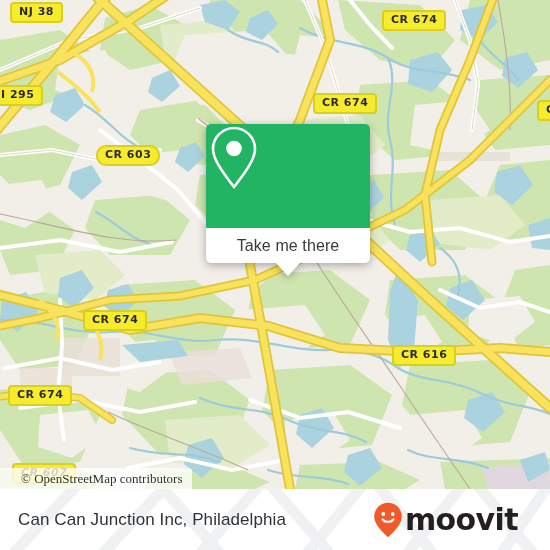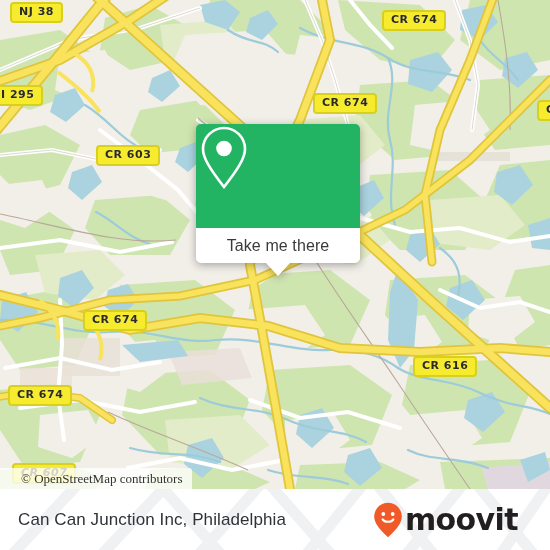--- a/index.html
+++ b/index.html
@@ -48,21 +48,21 @@
     line-height: 21px;
     padding: 0 9px 0 21px;
     border-top-right-radius: 3px;
     font-family: Liberation Serif, serif;
     white-space: nowrap;
   }
 
   
   #callout {
     position: absolute;
-    left: 196px; top: 124px;
+    left: 206px; top: 124px;
     width: 164px; height: 139px;
     filter: drop-shadow(0 2px 4px rgba(0,0,0,.32));
   }
   #callout-green {
     width: 164px; height: 104px;
     background: #22b463;
     border-top-left-radius: 5px;
     border-top-right-radius: 5px;
     display: flex; align-items: center; justify-content: center;
   }
@@ -320,23 +320,23 @@
         </g>
 
       </g>
     </svg>
 
     <div class="shield" style="left:10px;  top:2px;">NJ 38</div>
     <div class="shield" style="left:382px; top:10px;">CR 674</div>
     <div class="shield" style="left:-8px;  top:85px;">I 295</div>
     <div class="shield" style="left:313px; top:93px;">CR 674</div>
     <div class="shield" style="left:537px; top:100px;">CR</div>
-    <div class="shield" style="left:96px;  top:145px;">CR 603</div>
+    <div class="shield" style="left:96px;  top:145px;border-radius:10px;">CR 603</div>
     <div class="shield" style="left:83px;  top:310px;">CR 674</div>
-    <div class="shield" style="left:413px; top:345px;margin-top:11px;">CR 616</div>
+    <div class="shield" style="left:392px; top:345px;">CR 616</div>
     <div class="shield" style="left:8px;   top:385px;">CR 674</div>
     <div class="shield" style="left:12px;  top:463px;font-style:italic;">CR 607</div>
 
     <div id="attribution">© OpenStreetMap contributors</div>
 
     <div id="callout">
       <div id="callout-green">
         <svg width="56" height="68" viewBox="0 0 56 68">
           <path d="M28 4 C16.4 4 7 13.4 7 25 C7 34 14 45 28 63 C42 45 49 34 49 25 C49 13.4 39.6 4 28 4 Z" fill="none" stroke="#ffffff" stroke-width="2.6"></path>
           <circle cx="28" cy="24.5" r="7.8" fill="#ffffff"></circle>

